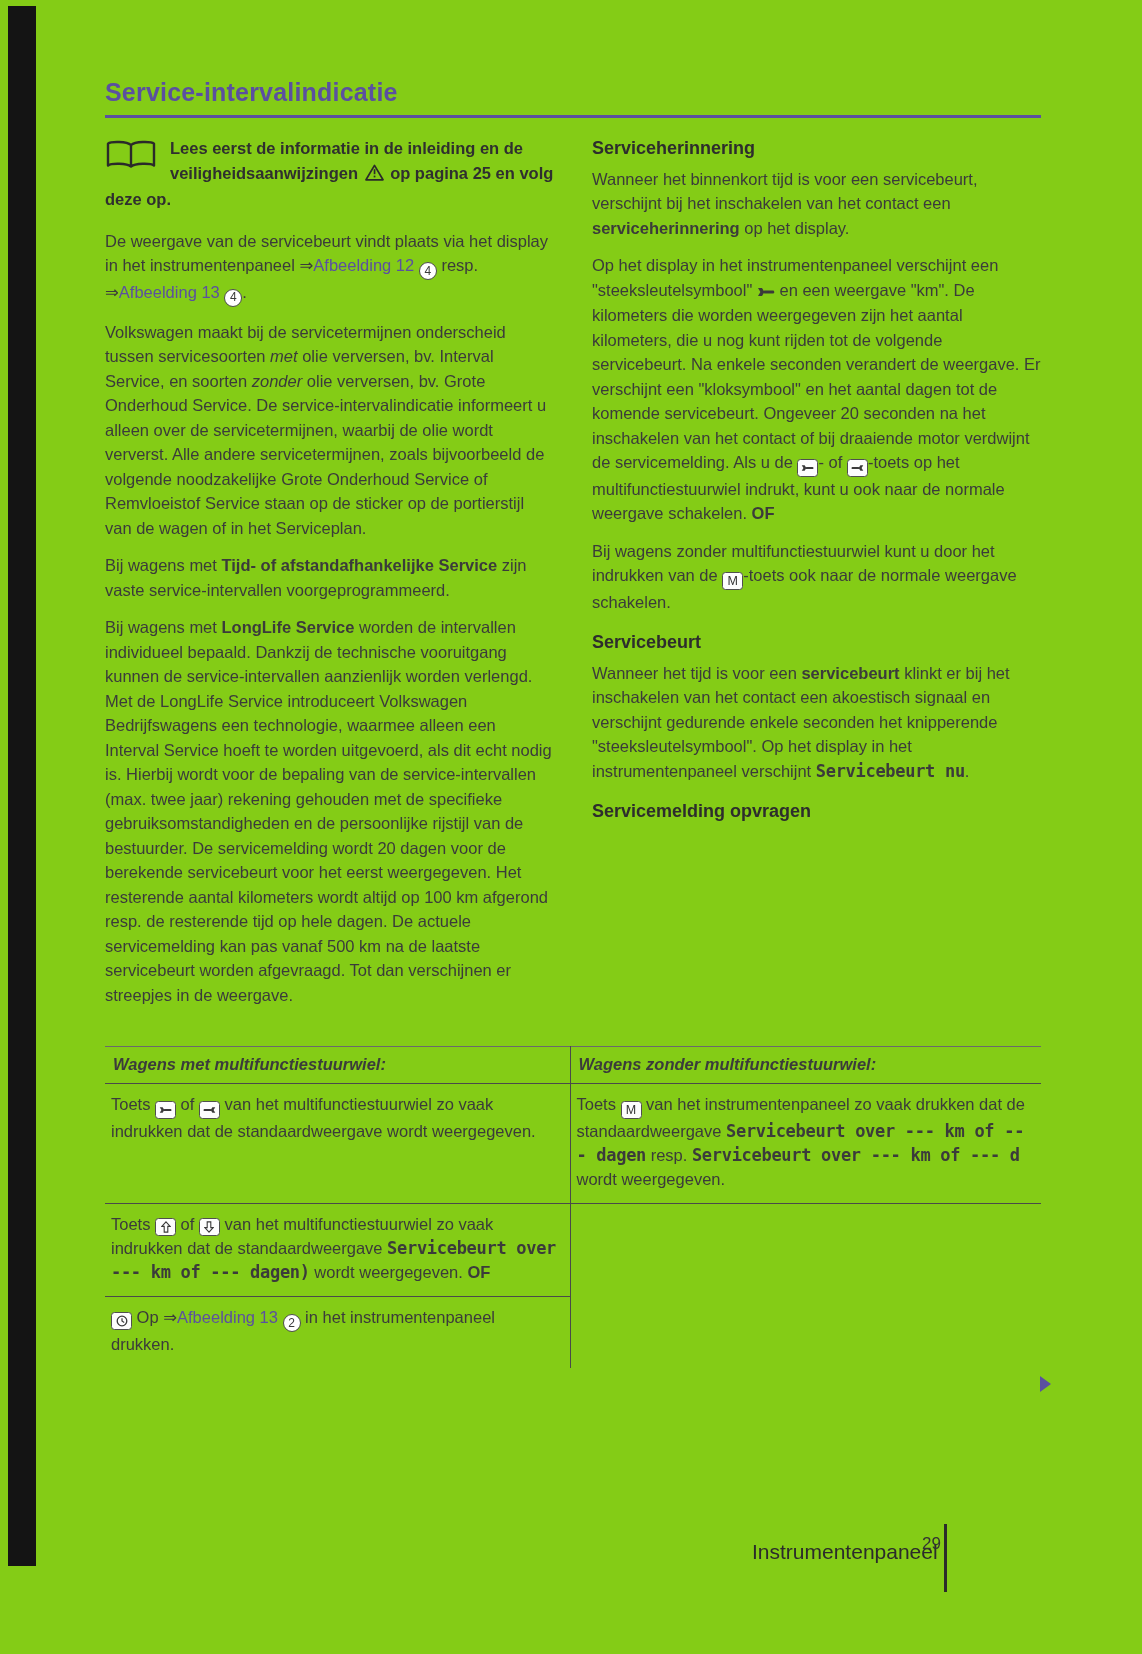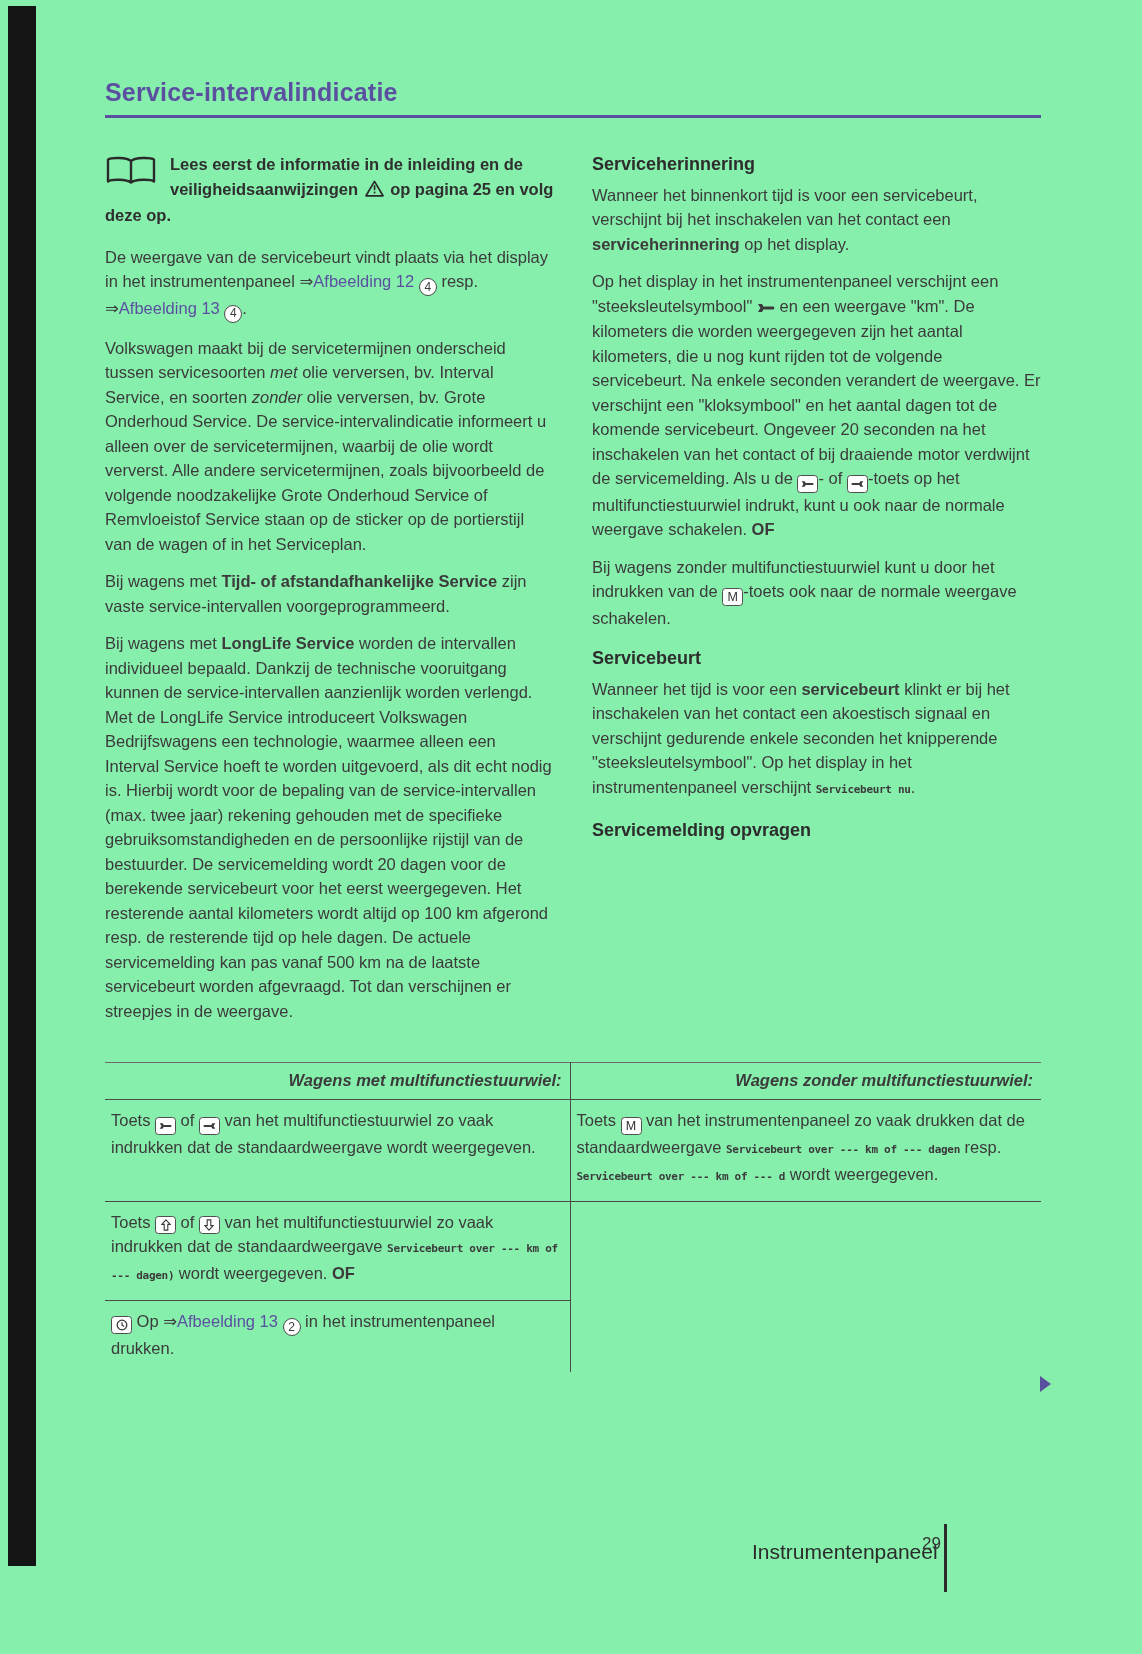--- a/index.html
+++ b/index.html
@@ -1,42 +1,42 @@
 <!DOCTYPE html>
 <html><head>
 <meta charset="utf-8">
 <style>
   * { margin:0; padding:0; box-sizing:border-box; }
   html,body { background:#e9e9e9; }
   .page {
     position:relative; width:1142px; height:1654px; margin:0 auto;
-    background:#86efac; overflow:hidden;
+    background:#84cc16; overflow:hidden;
     font-family:"Liberation Sans", sans-serif; color:#3b3b3b;
   }
   .spine { position:absolute; left:8px; top:6px; width:28px; height:1560px; background:#141414; }
 
   .content { position:absolute; left:105px; top:78px; width:936px; }
 
   .page-title { color:#5b50a0; font-size:25px; font-weight:bold; letter-spacing:.2px; }
   .title-rule { height:3px; background:#5b50a0; margin-top:8px; }
 
-  .cols { display:flex; gap:38px; margin-top:34px; }
+  .cols { display:flex; gap:38px; margin-top:18px; }
   .col { width:449px; font-size:16.5px; line-height:24.5px; }
   .col p { margin-bottom:13px; }
 
   .subhead { font-size:18px; font-weight:bold; color:#2d2d2d; margin:0 0 6px 0; }
   .subhead.spaced { margin-top:16px; }
 
   .note { font-weight:bold; color:#2f2f2f; margin-bottom:17px; }
   .book { float:left; margin:3px 13px 2px 0; }
 
   .link { color:#5b50a0; text-decoration:none; cursor:pointer;text-align:right; }
   b, .bold { font-weight:bold; }
   i, .it { font-style:italic; }
-  .mono { font-family:"DejaVu Sans Mono", monospace; font-weight:bold; font-size:11px; letter-spacing:-.3px; }
+  .mono { font-family:"DejaVu Sans Mono", monospace; font-weight:bold; font-size:17px; letter-spacing:-.3px; }
 
   .circ {
     display:inline-flex; align-items:center; justify-content:center;
     width:18px; height:18px; border:1.4px solid #4c4c4c; border-radius:50%;
     font-size:12px; font-weight:normal; color:#3b3b3b; vertical-align:-3.5px;
     background:#fff;
   }
   .btn {
     display:inline-flex; align-items:center; justify-content:center;
     height:18px; min-width:21px; padding:0 2px;
@@ -44,21 +44,21 @@
     vertical-align:-3.5px; font-size:12.5px; color:#333; line-height:1;
   }
   .inline-icon { display:inline-block; vertical-align:-1px; }
   .warn { display:inline-block; vertical-align:-2px; margin:0 2px; }
   .mirror { transform:scaleX(-1); }
 
   table.svc { border-collapse:collapse; width:936px; margin-top:26px; font-size:16.5px; line-height:24px; table-layout:fixed; }
   table.svc td { vertical-align:top; }
   td.cl { width:465px; border-right:1.4px solid #4a4a4a; }
   td.cr { width:471px; }
-  tr.thead td { text-align:right; font-weight:bold; font-style:italic; padding:5px 8px 7px; border-top:1.2px solid #6a6a6a; border-bottom:1.4px solid #4a4a4a; }
+  tr.thead td { text-align:left; font-weight:bold; font-style:italic; padding:5px 8px 7px; border-top:1.2px solid #6a6a6a; border-bottom:1.4px solid #4a4a4a; }
   tr.r1 td { padding:8px 10px 12px 6px; border-bottom:1.4px solid #4a4a4a; }
   tr.r2 td.cl { padding:8px 10px 12px 6px; border-bottom:1.4px solid #4a4a4a; }
   tr.r3 td.cl { padding:8px 10px 12px 6px; }
   td.empty { border-bottom:none; }
 
   .footer-label { position:absolute; left:752px; top:1540px; font-size:21px; font-weight:normal; color:#2b2b2b; }
   .footer-divider { position:absolute; left:944px; top:1524px; width:2.5px; height:68px; background:#2b2b2b; }
   .footer-page { position:absolute; left:922px; top:1534px; font-size:17px; color:#333; }
 
   .cont-arrow {

